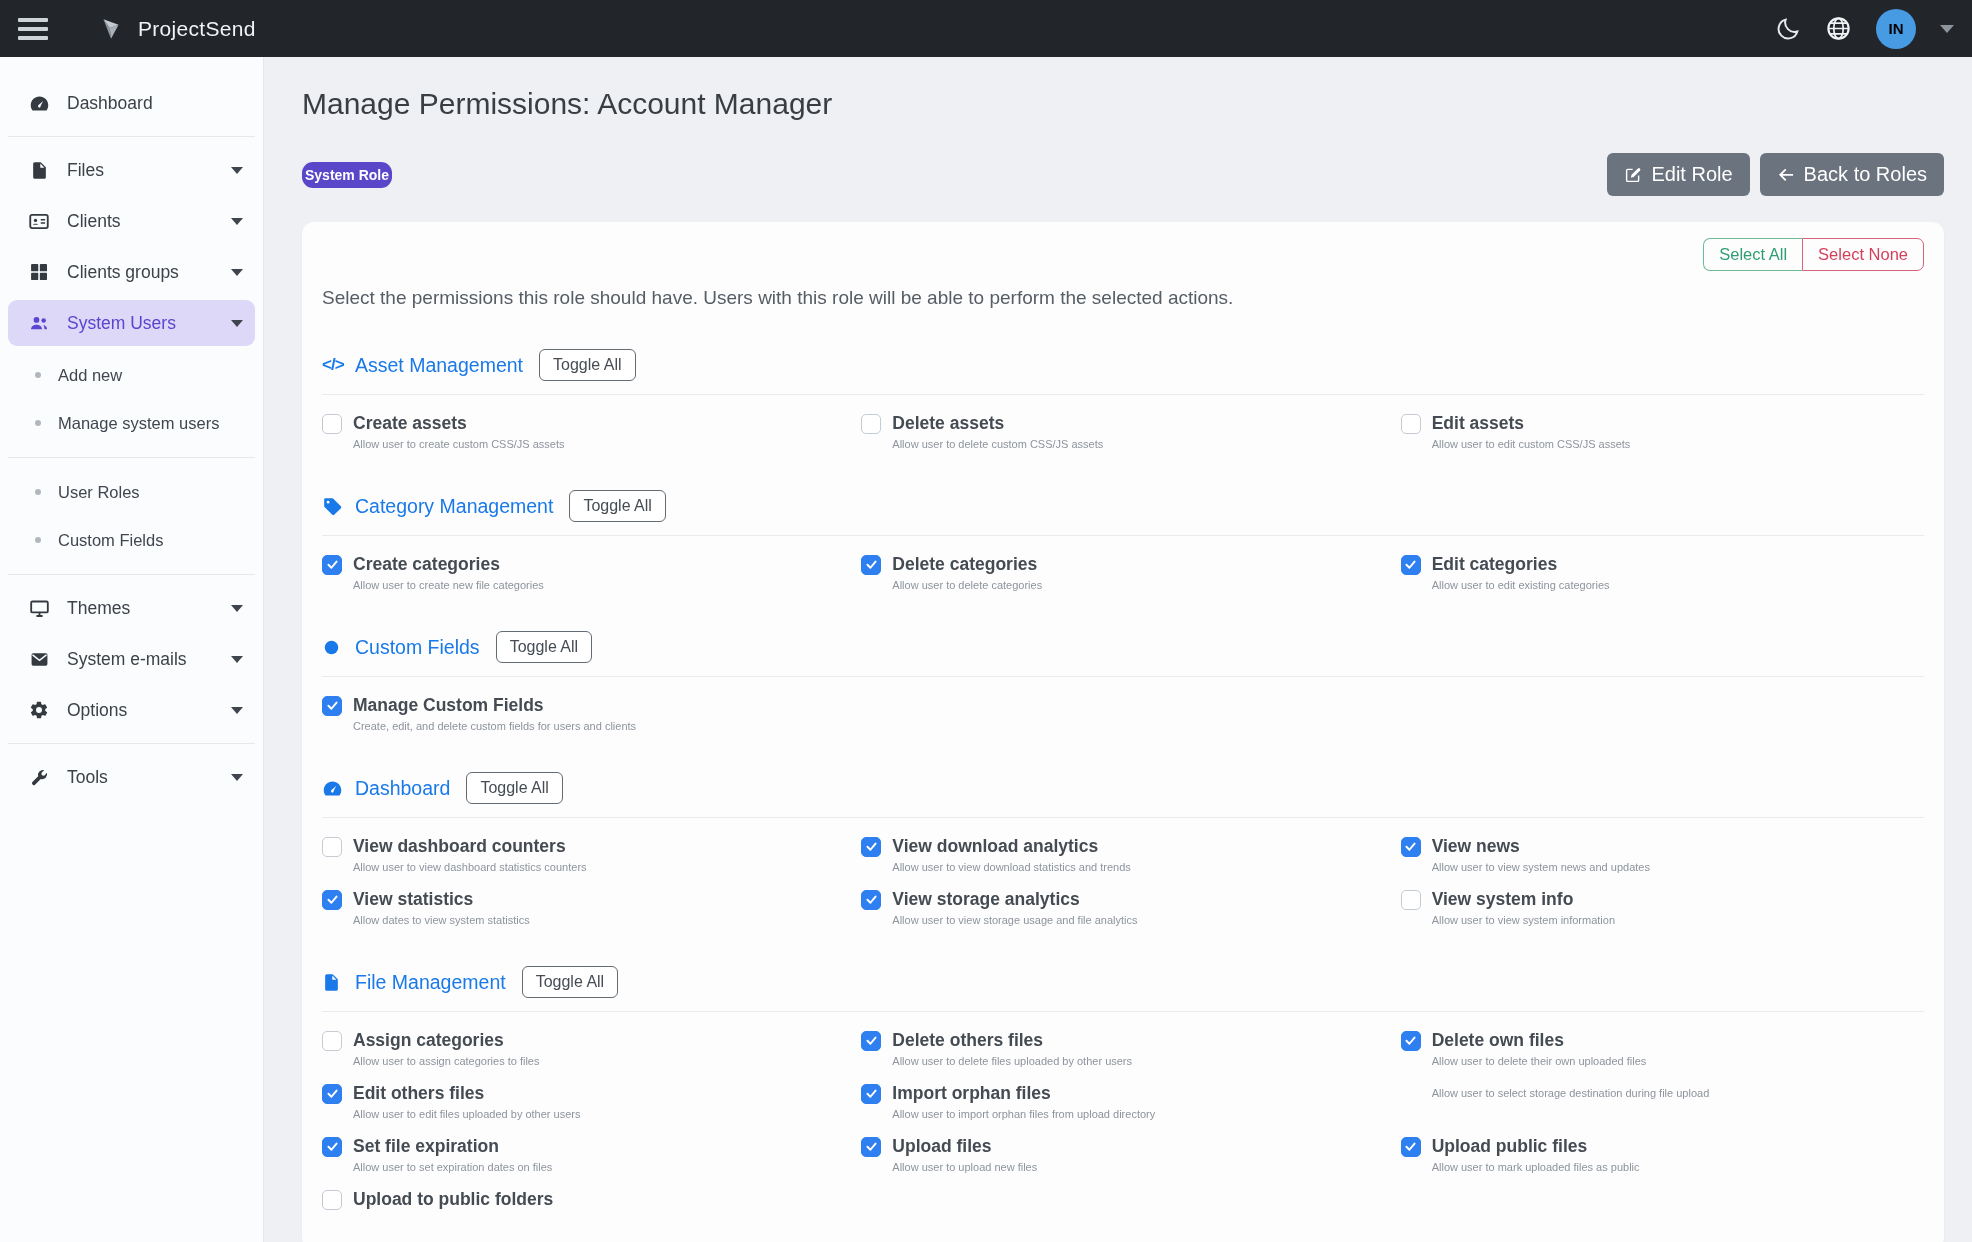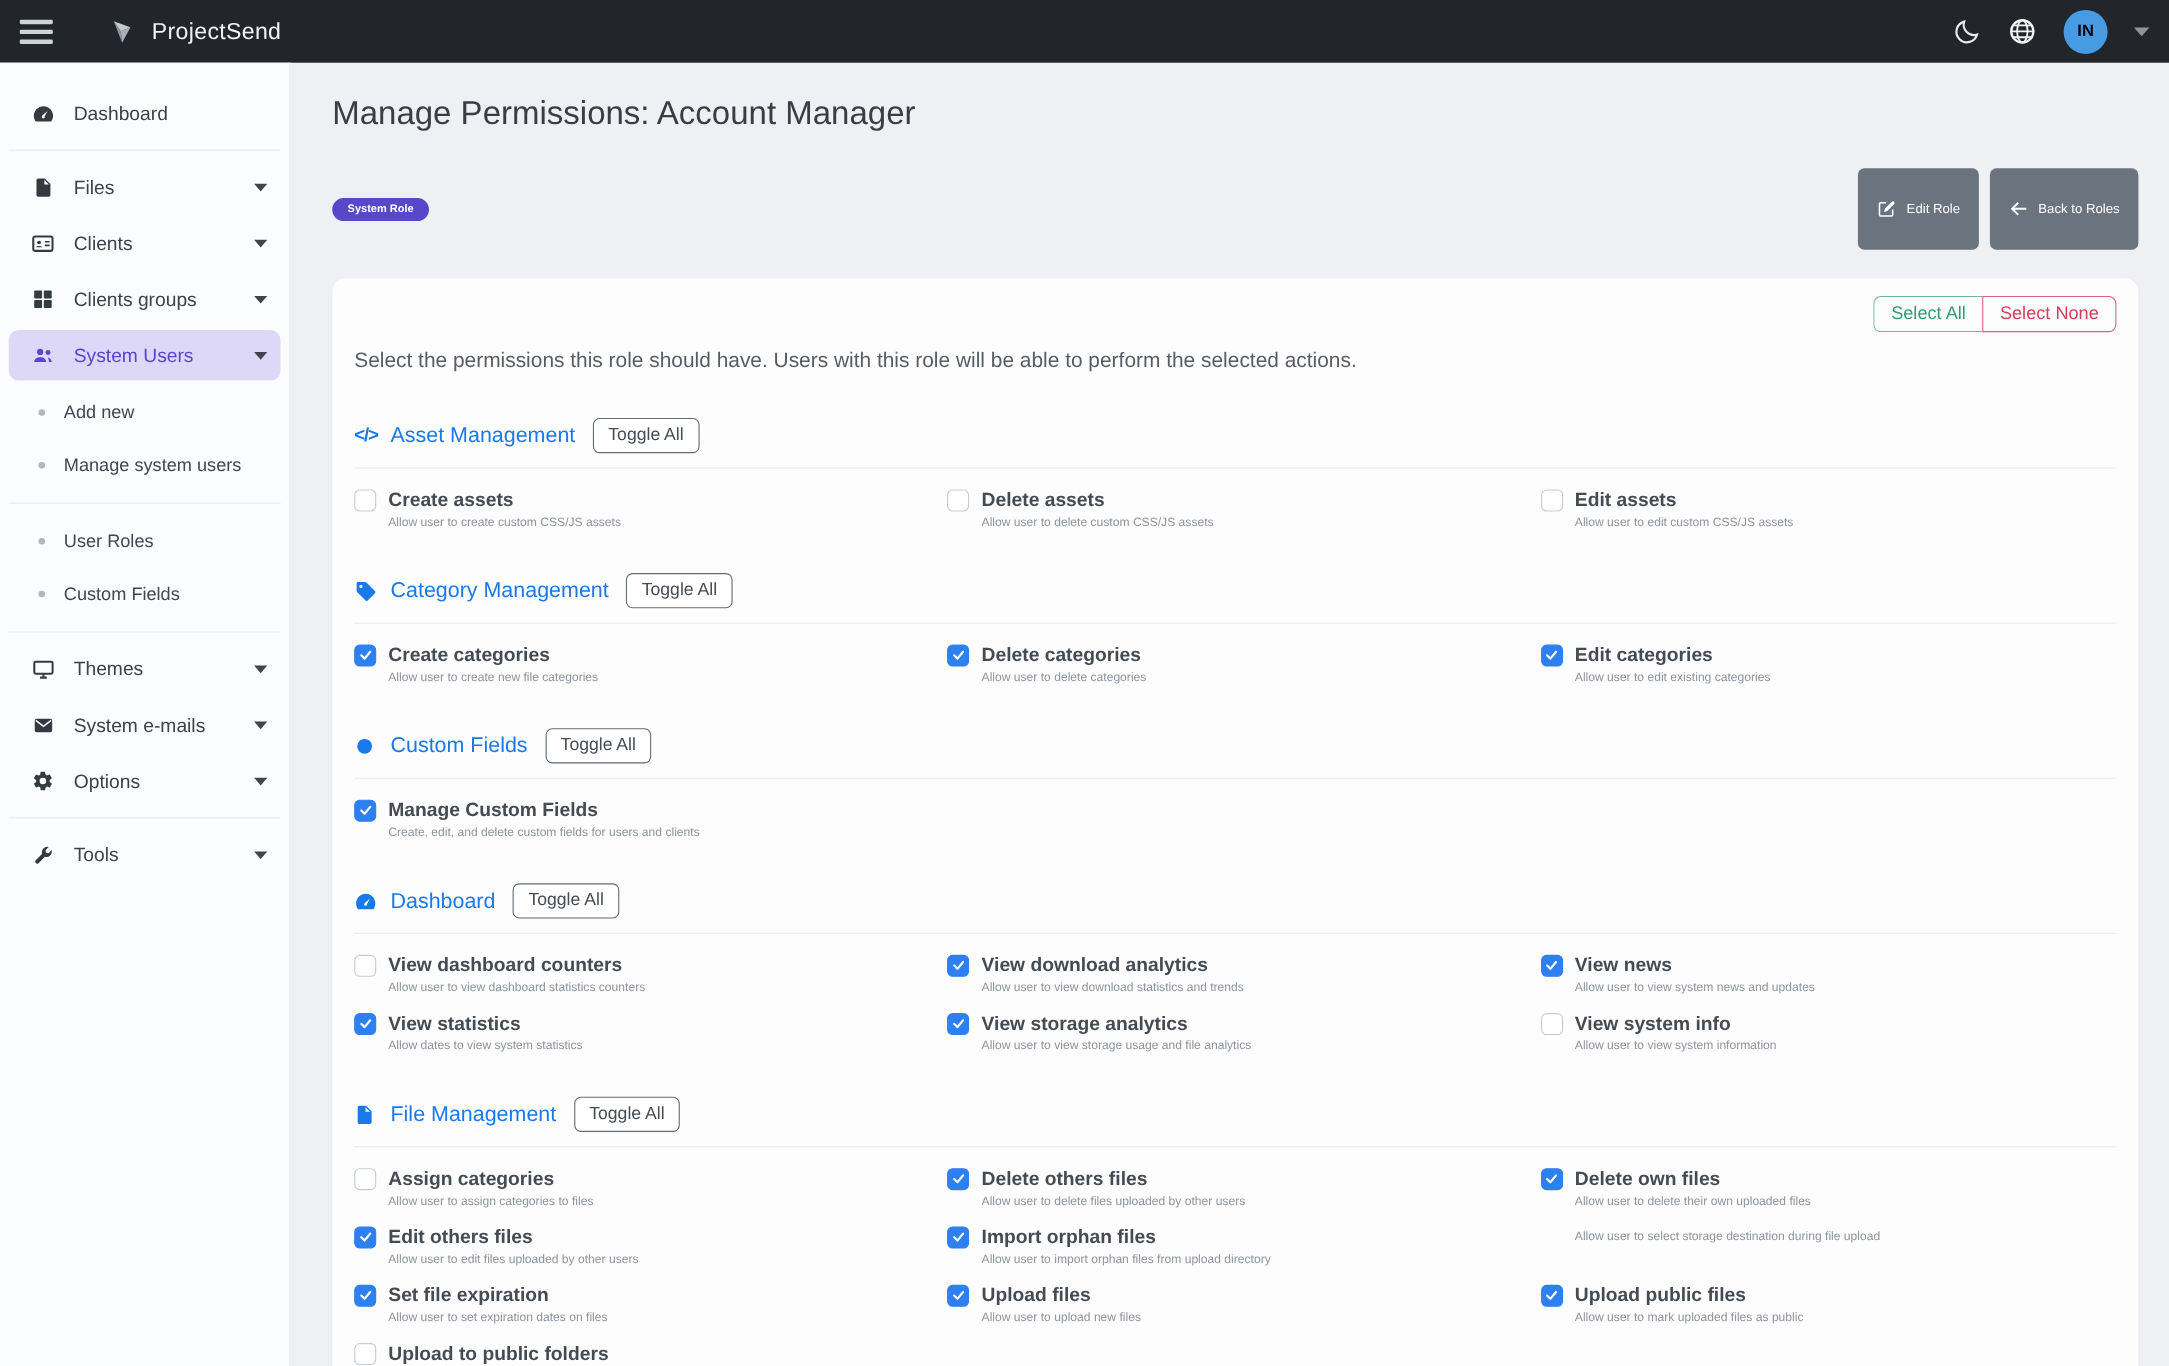--- a/index.html
+++ b/index.html
@@ -37,24 +37,24 @@
   .s-item.active { background:#ded8f8; color:#5b44cf; margin:5px 8px; border-radius:9px; padding:0 12px 0 20px; }
   .s-item.active .s-icon { color:#5b44cf; }
   .s-sub { display:flex; align-items:center; height:48px; padding-left:35px; font-size:16.5px; color:#40474e; cursor:pointer; }
   .s-sub .dot { width:6px; height:6px; border-radius:50%; background:#b0b7be; margin-right:17px; }
   .s-div { border:none; border-top:1px solid #e6e9ec; margin:10px 8px; }
 
   
   .content { flex:1; padding:24px 28px 0 38px; overflow:hidden; }
   .page-title { font-size:30px; font-weight:500; color:#383e44; margin:6px 0 0; }
   .head-row { display:flex; align-items:center; margin-top:32px; }
-  .badge { background:#5a46c8; color:#fff; font-size:10px; font-weight:700; padding:5px 14px; border-radius:11px; }
+  .badge { background:#5a46c8; color:#fff; font-size:14px; font-weight:700; padding:5px 3px; border-radius:11px; }
   .head-buttons { margin-left:auto; display:flex; gap:10px; }
-  .gray-btn { background:#6a737e; color:#fff; border:none; border-radius:6px; padding:28px 17px;
-              font-size:12px; display:flex; align-items:center; gap:9px; cursor:pointer; }
+  .gray-btn { background:#6a737e; color:#fff; border:none; border-radius:6px; padding:10px 17px;
+              font-size:20px; display:flex; align-items:center; gap:9px; cursor:pointer; }
 
   
   .card { margin-top:26px; background:#fdfdfe; border-radius:12px; padding:16px 20px 40px;
           min-height:1020px; box-shadow:0 1px 2px rgba(20,30,40,.05); }
   .card-top { display:flex; justify-content:flex-end; }
   .select-group { display:flex; }
   .select-all { color:#2e9e72; border:1px solid #6cbb97; border-right:none; border-radius:7px 0 0 7px;
                 padding:6px 15px; font-size:16.5px; background:transparent; cursor:pointer; }
   .select-none { color:#d4405c; border:1px solid #d4647a; border-radius:0 7px 7px 0;
                  padding:6px 15px; font-size:16.5px; background:transparent; cursor:pointer; }

